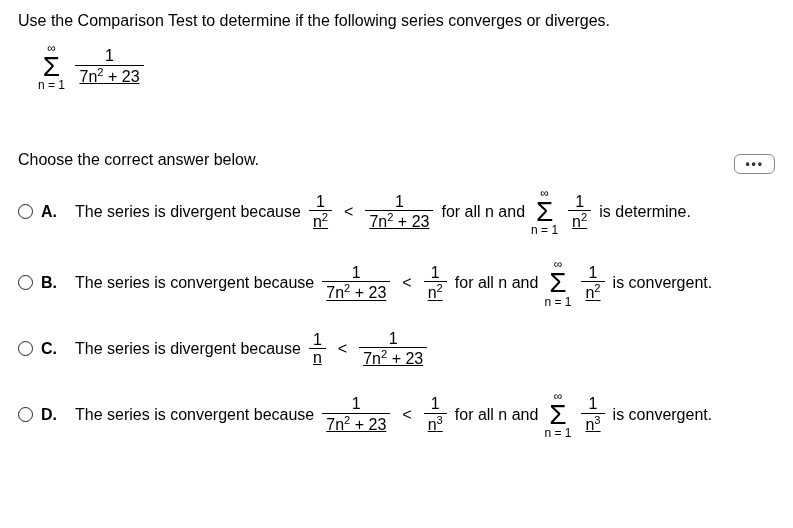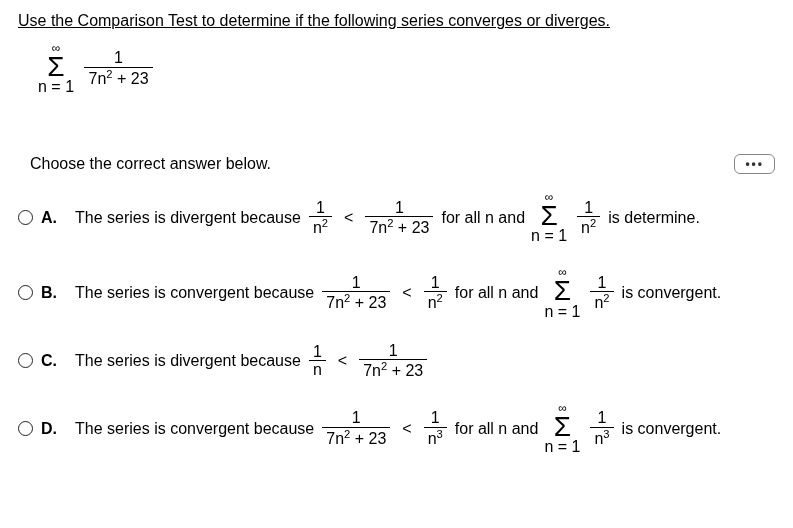--- a/index.html
+++ b/index.html
@@ -6,37 +6,37 @@
     body {
       font-family: Arial, sans-serif;
       font-size: 16px;
       color: #000;
       background: #fff;
       width: 793px;
       height: 528px;
       padding: 12px 18px;
       position: relative;
     }
-    .question-text { margin-bottom: 12px; text-decoration: underline; }
+    .question-text { margin-bottom: 12px; }
     .series-display { margin: 6px 0 12px 18px; }
     .ellipsis-box {
       position: absolute;
       top: 154px;
       right: 18px;
       border: 1px solid #888;
       border-radius: 6px;
       padding: 2px 10px;
       font-weight: bold;
       letter-spacing: 2px;
       background: #fff;
       cursor: pointer;
       font-size: 12px;
       color: #333;
     }
-    .choose-text { margin-top: 60px; margin-bottom: 18px; margin-left: 12px; }
+    .choose-text { margin-top: 60px; margin-bottom: 18px; }
     .option-row {
       display: flex;
       align-items: center;
       margin-bottom: 22px;
       gap: 8px;
     }
     .radio {
       width: 15px;
       height: 15px;
       border: 1.5px solid #222;
@@ -62,32 +62,33 @@
       flex-direction: column;
       align-items: center;
       vertical-align: middle;
       margin: 0 4px;
       line-height: 1.1;
     }
     .frac .num { padding: 0 4px; }
     .frac .den {
       border-top: 1.2px solid #000;
       padding: 0 4px;
+      text-decoration: underline;
     }
     .sigma-block {
       display: inline-flex;
       flex-direction: column;
       align-items: center;
       vertical-align: middle;
       margin: 0 2px;
       line-height: 1;
     }
     .sigma-block .top { font-size: 12px; }
     .sigma-block .sig { font-size: 28px; line-height: 0.9; }
-    .sigma-block .bot { font-size: 16px; }
+    .sigma-block .bot { font-size: 12px; }
     sup { font-size: 0.7em; }
     .op { margin: 0 4px; }
   </style>
 </head>
 <body>
 
 <div class="question-text">Use the Comparison Test to determine if the following series converges or diverges.</div>
 
 <div class="series-display">
   <span class="sigma-block">

